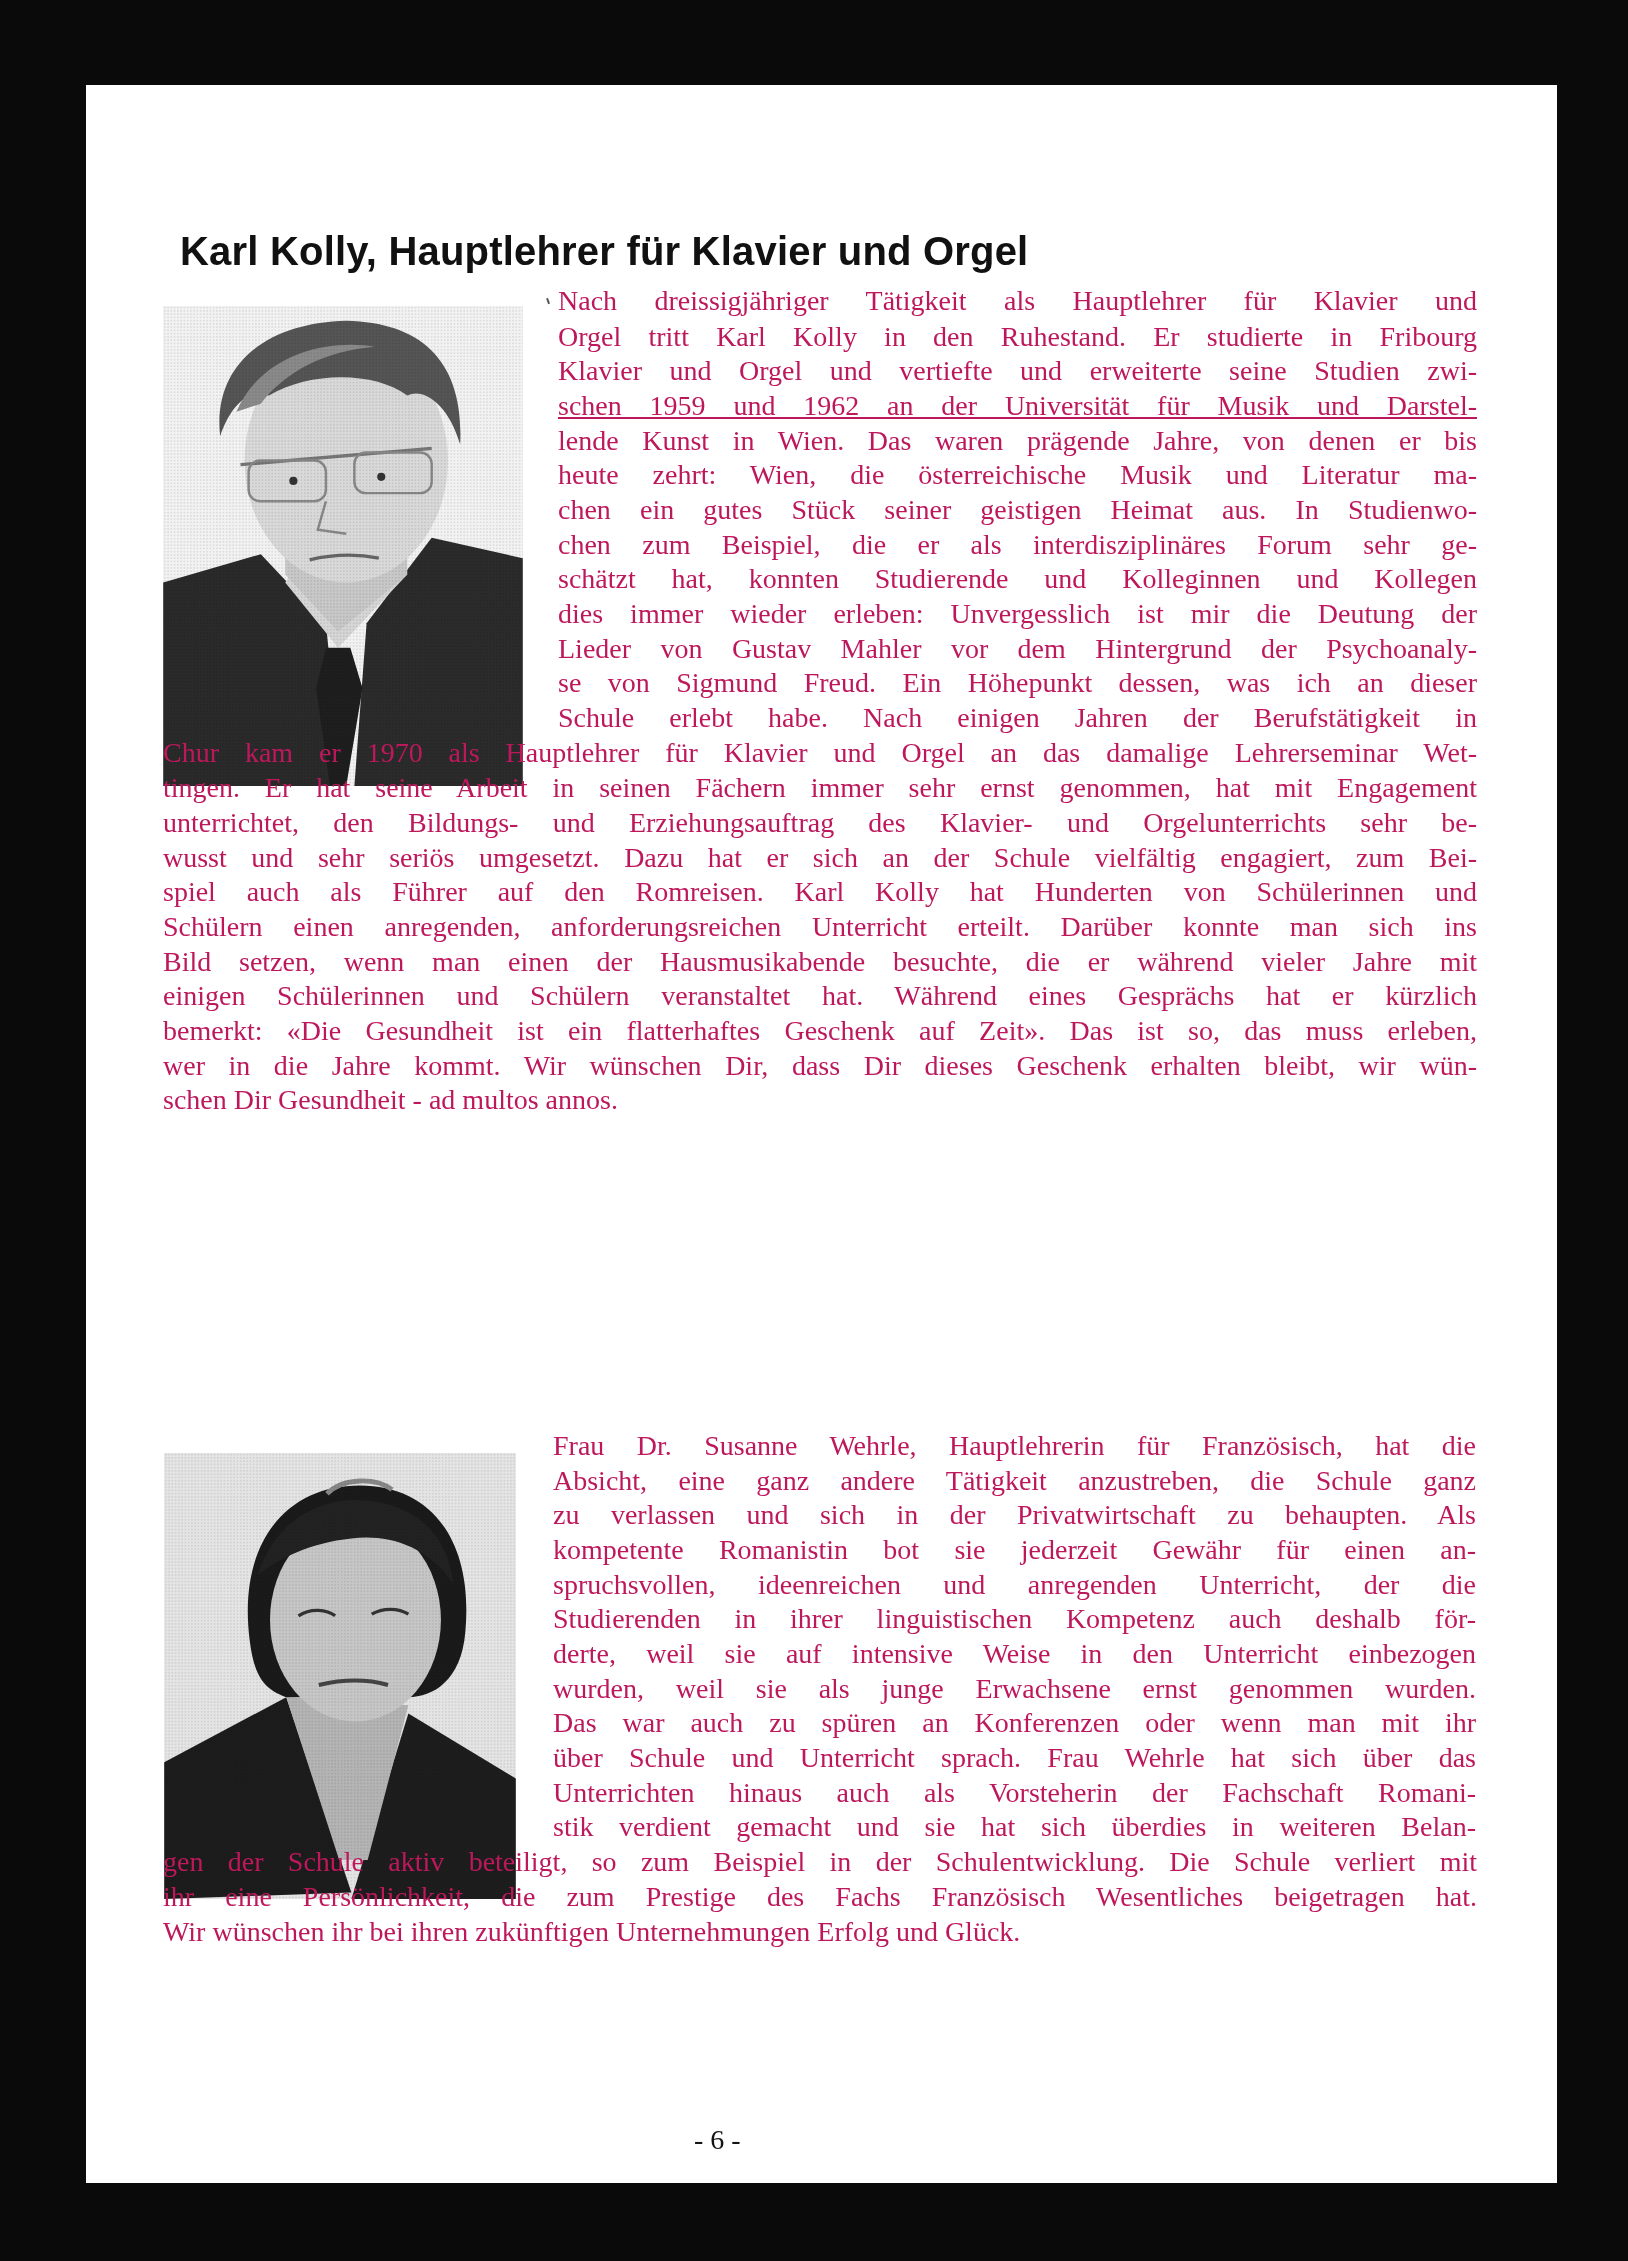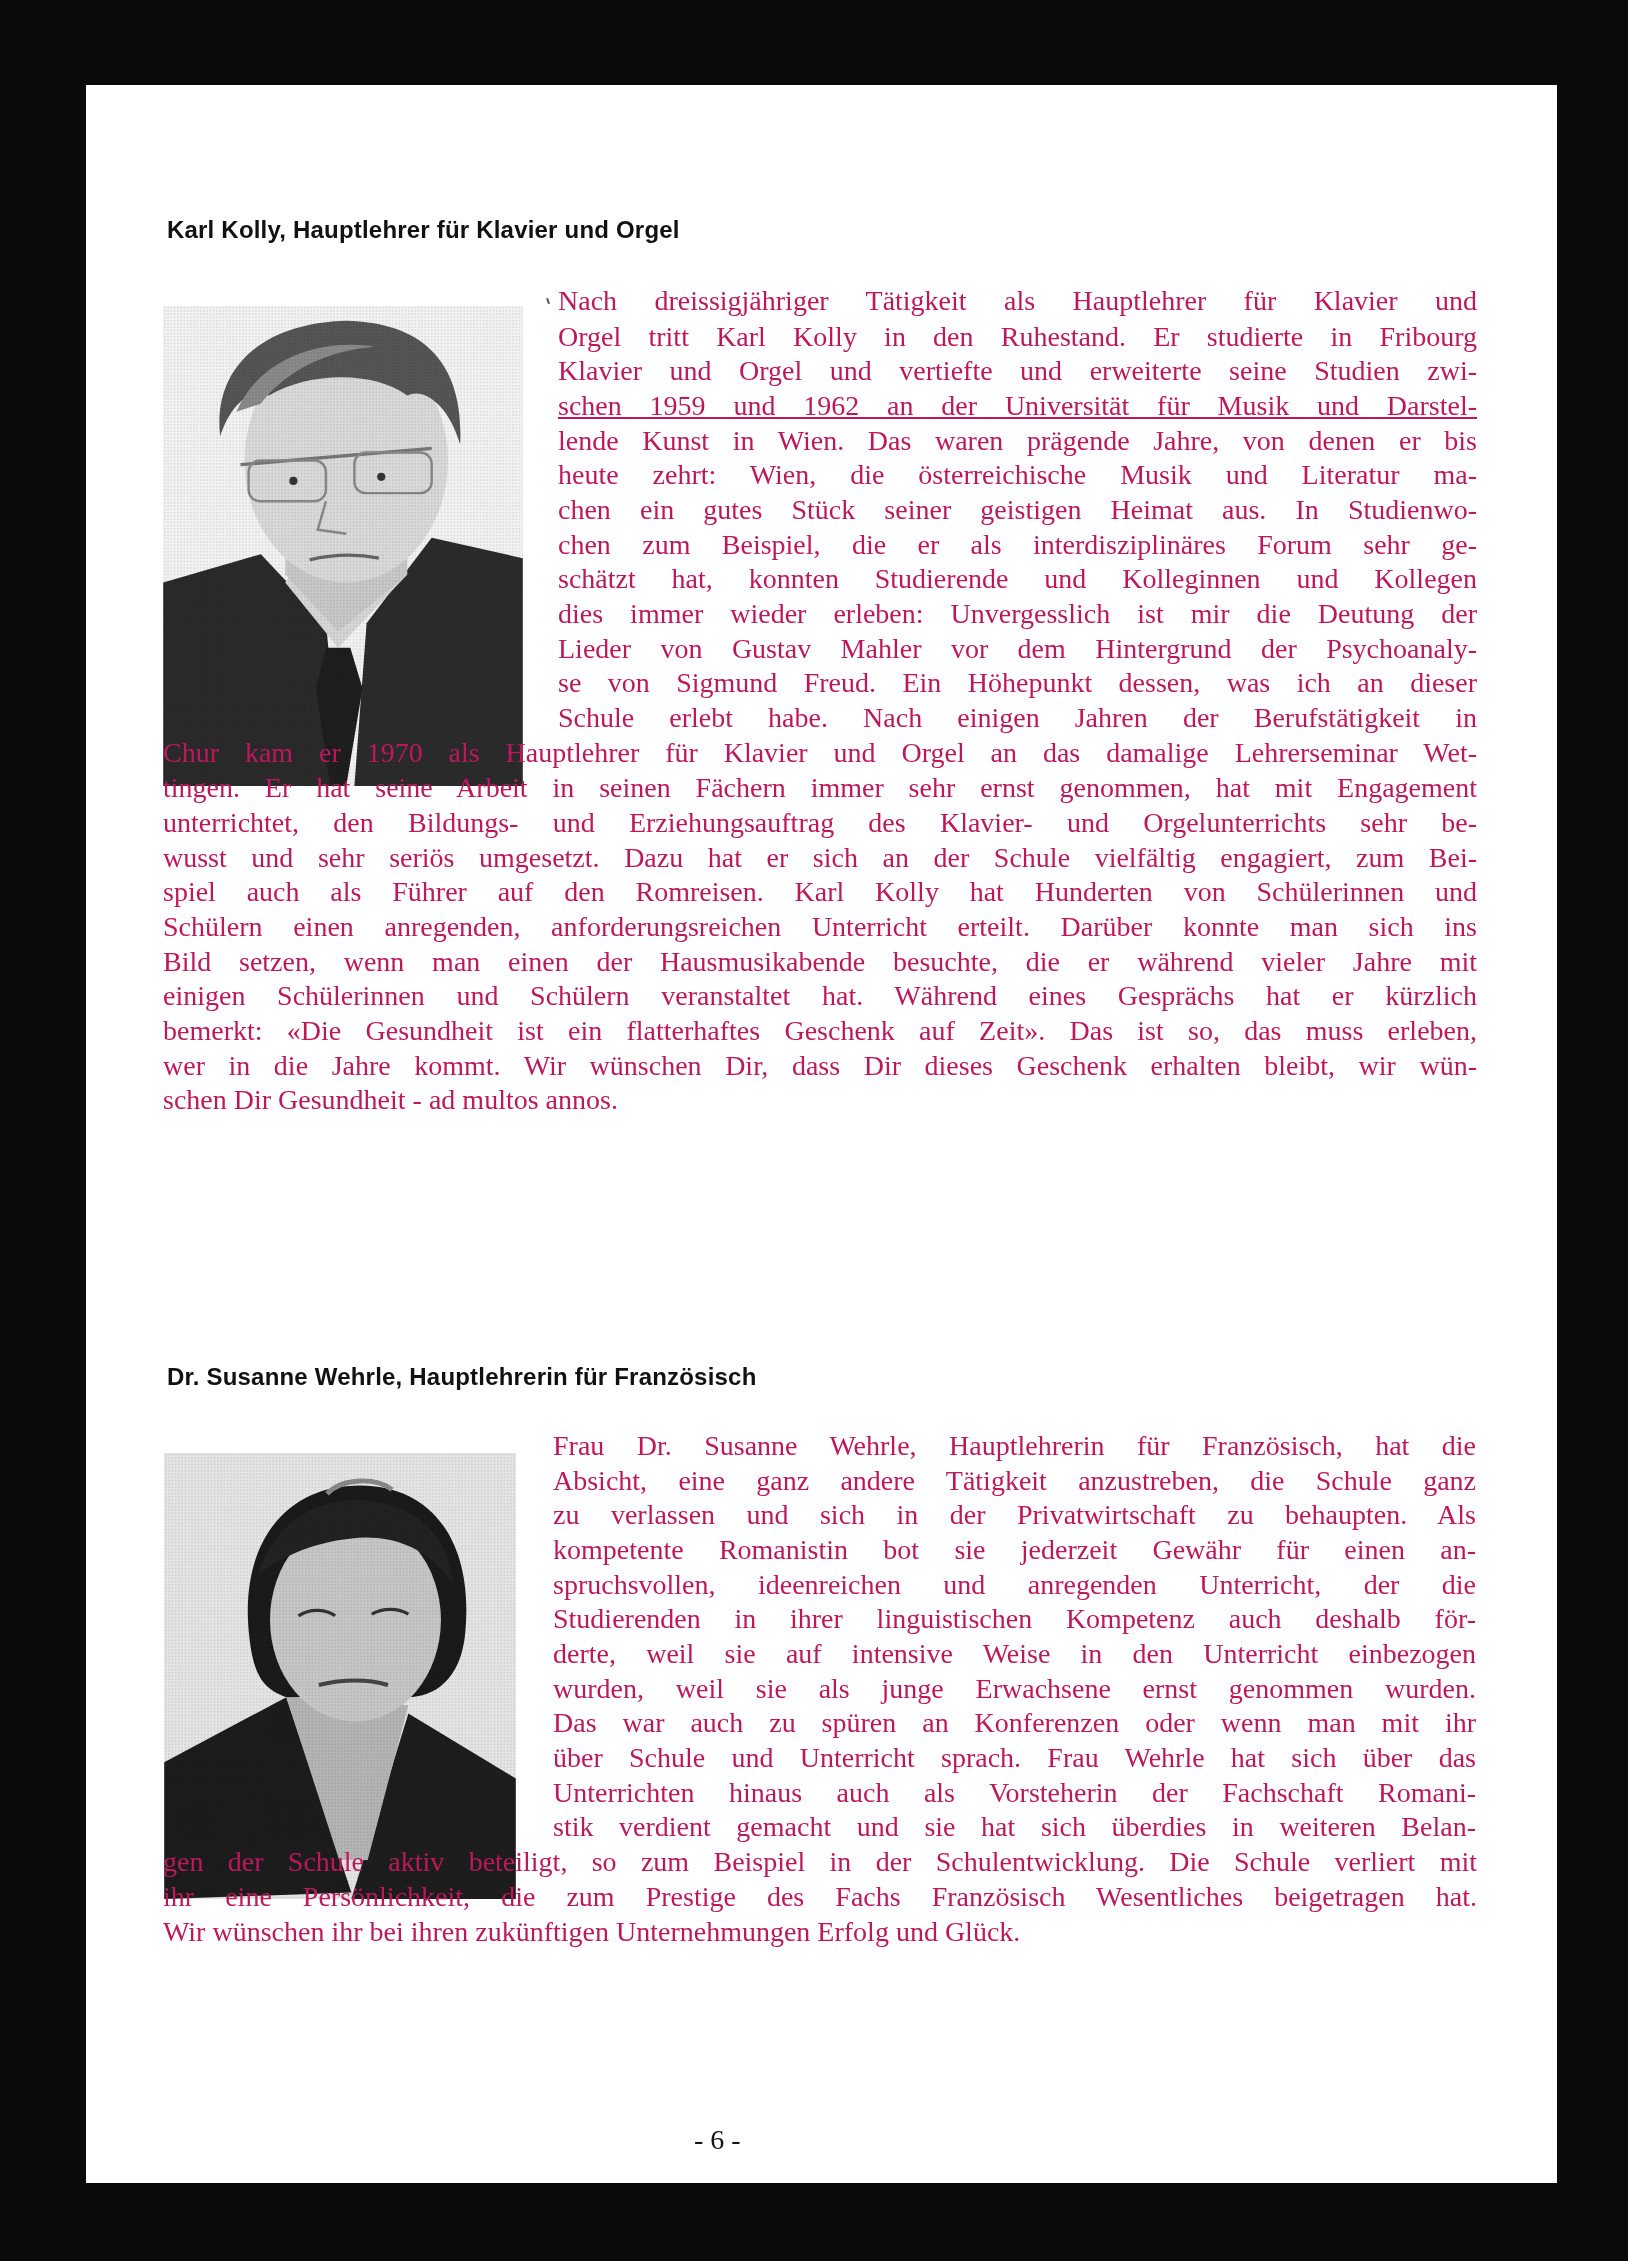--- a/index.html
+++ b/index.html
@@ -12,24 +12,24 @@
   .page {
     position: absolute;
     left: 86px; top: 85px;
     width: 1471px; height: 2098px;
     background: #ffffff;
   }
   .heading {
     position: absolute;
     font-family: "Liberation Sans", sans-serif;
     font-weight: bold;
-    font-size: 24px;
+    font-size: 40px;
     color: #111111;
     white-space: nowrap;
-    margin: 4px;
+    margin: 17px;
     letter-spacing: 0.2px;
   }
   .line {
     position: absolute;
     font-family: "Liberation Serif", serif;
     font-size: 28px;
     line-height: 33px;
     color: #be185d;
     text-align: justify;
     text-align-last: justify;
@@ -120,21 +120,20 @@
     <div class="line" style="left:77px; top:756px; width:1314px;">wusst und sehr seriös umgesetzt. Dazu hat er sich an der Schule vielfältig engagiert, zum Bei-</div>
     <div class="line" style="left:77px; top:790px; width:1314px;">spiel auch als Führer auf den Romreisen. Karl Kolly hat Hunderten von Schülerinnen und</div>
     <div class="line" style="left:77px; top:825px; width:1314px;">Schülern einen anregenden, anforderungsreichen Unterricht erteilt. Darüber konnte man sich ins</div>
     <div class="line" style="left:77px; top:860px; width:1314px;">Bild setzen, wenn man einen der Hausmusikabende besuchte, die er während vieler Jahre mit</div>
     <div class="line" style="left:77px; top:894px; width:1314px;">einigen Schülerinnen und Schülern veranstaltet hat. Während eines Gesprächs hat er kürzlich</div>
     <div class="line" style="left:77px; top:929px; width:1314px;">bemerkt: «Die Gesundheit ist ein flatterhaftes Geschenk auf Zeit». Das ist so, das muss erleben,</div>
     <div class="line" style="left:77px; top:964px; width:1314px;">wer in die Jahre kommt. Wir wünschen Dir, dass Dir dieses Geschenk erhalten bleibt, wir wün-</div>
     <div class="line last" style="left:77px; top:998px; width:1314px;">schen Dir Gesundheit - ad multos annos.</div>
   </div>
 
-  <h2 class="heading" style="left:77px; top:1274px;">Dr. Susanne Wehrle, Hauptlehrerin für Französisch</h2>
 
   <div class="photo" style="left:78px; top:1368px; width:352px; height:446px;" title="Portrait photo of Dr. Susanne Wehrle">
     <svg width="352" height="446" viewBox="0 0 432 548">
       <defs>
         <pattern id="ht2" width="4" height="4" patternUnits="userSpaceOnUse">
           <circle cx="2" cy="2" r="0.7" fill="#000" opacity="0.22"></circle>
         </pattern>
       </defs>
       <rect width="432" height="548" fill="#e4e4e4"></rect>
 

